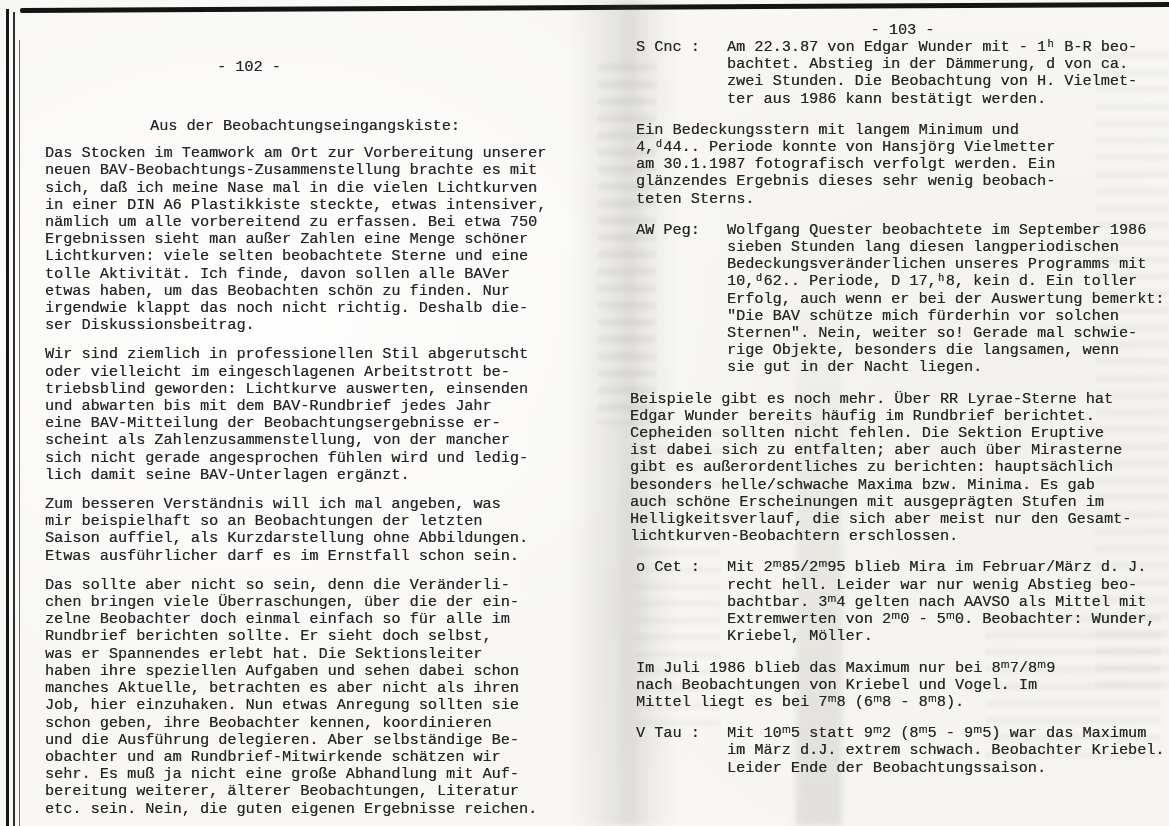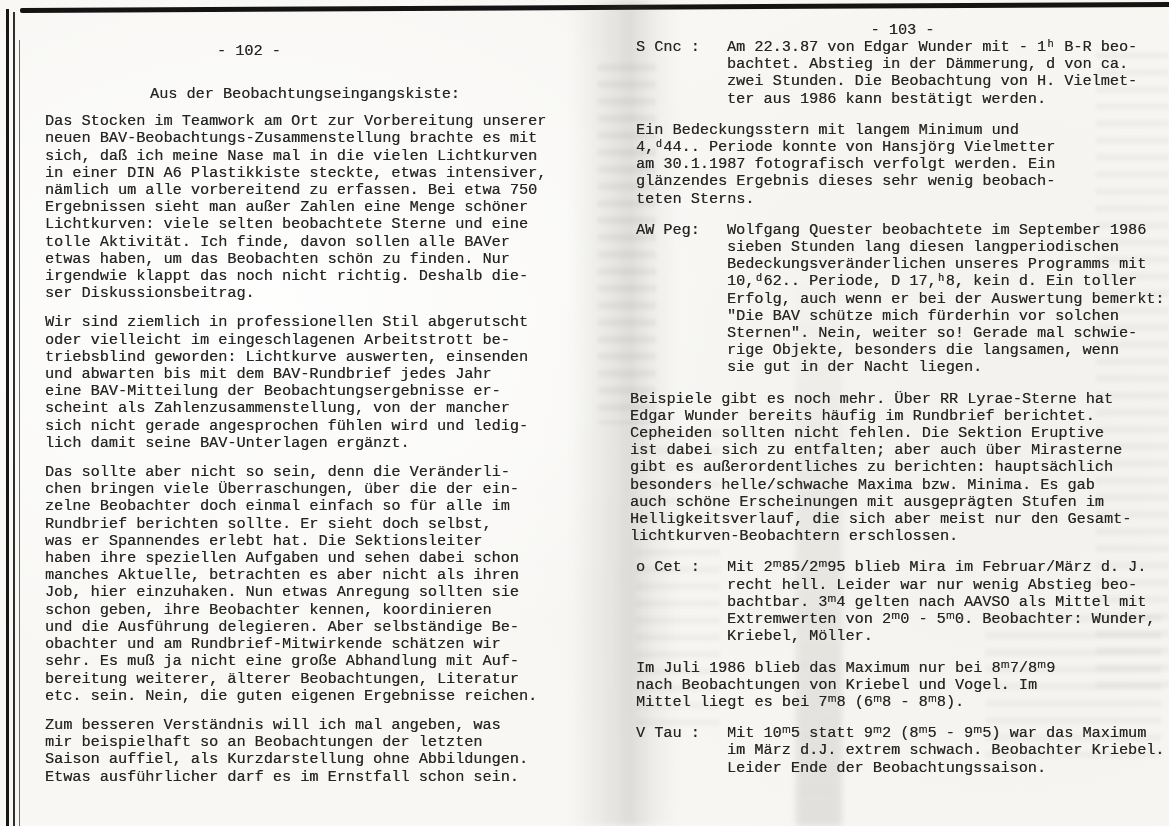--- a/index.html
+++ b/index.html
@@ -40,31 +40,31 @@
   .ghost {
     position:absolute; filter:blur(1.6px); pointer-events:none;
     background:repeating-linear-gradient(180deg, rgba(105,105,105,0.07) 0 7px, rgba(0,0,0,0) 7px 17px);
   }
   .ghost-1 { left:598px;  top:64px;  width:58px;  height:360px; }
   .ghost-2 { left:1096px; top:52px;  width:73px;  height:640px; opacity:.8; }
   .ghost-3 { left:636px;  top:430px; width:84px;  height:300px; opacity:.7; }
   .ghost-4 { left:986px;  top:615px; width:175px; height:150px; opacity:.8; }
   
   .page { position:absolute; }
-  .page-left  { left:45px;  top:43px; width:520px; }
+  .page-left  { left:45px;  top:59px; width:520px; }
   .page-right { left:630px; top:22px; width:545px; }
   .txt {
     font-size:15.2px; line-height:17.2px;
     text-shadow:0.35px 0 0 rgba(30,30,30,0.55);
     white-space:pre-line;
   }
   .pagenum { font-size:15.2px; line-height:17px; text-shadow:0.35px 0 0 rgba(30,30,30,0.55); }
   .pagenum-left  { margin-left:172px; }
   .pagenum-right { text-align:center; }
-  .heading { margin-top:26px; line-height:19px; }
+  .heading { margin-top:42px; line-height:19px; }
   .heading-line1 { text-align:center; white-space:pre; }
   .heading-line2-wrap { margin-top:0; }
   .heading-line2 {
     display:inline-block; white-space:pre;
     border-bottom:2px solid #262626; padding-bottom:1px;
     transform:rotate(-0.15deg); transform-origin:left bottom;
   }
   .page-left .para { margin:10px 0 8px 0; }
   .page-left .para + .para { margin-top:12px; }
   .first-entry { margin-top:23px; }
@@ -109,38 +109,38 @@
 irgendwie klappt das noch nicht richtig. Deshalb die-
 ser Diskussionsbeitrag.</p>
     <p class="txt para">Wir sind ziemlich in professionellen Stil abgerutscht
 oder vielleicht im eingeschlagenen Arbeitstrott be-
 triebsblind geworden: Lichtkurve auswerten, einsenden
 und abwarten bis mit dem BAV-Rundbrief jedes Jahr
 eine BAV-Mitteilung der Beobachtungsergebnisse er-
 scheint als Zahlenzusammenstellung, von der mancher
 sich nicht gerade angesprochen fühlen wird und ledig-
 lich damit seine BAV-Unterlagen ergänzt.</p>
+    <p class="txt para">Zum besseren Verständnis will ich mal angeben, was
+mir beispielhaft so an Beobachtungen der letzten
+Saison auffiel, als Kurzdarstellung ohne Abbildungen.
+Etwas ausführlicher darf es im Ernstfall schon sein.</p>
     <p class="txt para">Das sollte aber nicht so sein, denn die Veränderli-
 chen bringen viele Überraschungen, über die der ein-
 zelne Beobachter doch einmal einfach so für alle im
 Rundbrief berichten sollte. Er sieht doch selbst,
 was er Spannendes erlebt hat. Die Sektionsleiter
 haben ihre speziellen Aufgaben und sehen dabei schon
 manches Aktuelle, betrachten es aber nicht als ihren
 Job, hier einzuhaken. Nun etwas Anregung sollten sie
 schon geben, ihre Beobachter kennen, koordinieren
 und die Ausführung delegieren. Aber selbständige Be-
 obachter und am Rundbrief-Mitwirkende schätzen wir
 sehr. Es muß ja nicht eine große Abhandlung mit Auf-
 bereitung weiterer, älterer Beobachtungen, Literatur
 etc. sein. Nein, die guten eigenen Ergebnisse reichen.</p>
-    <p class="txt para">Zum besseren Verständnis will ich mal angeben, was
-mir beispielhaft so an Beobachtungen der letzten
-Saison auffiel, als Kurzdarstellung ohne Abbildungen.
-Etwas ausführlicher darf es im Ernstfall schon sein.</p>
   </div>
 
   <div class="page page-right">
     <div class="pagenum pagenum-right">- 103 -</div>
 
     <div class="entry first-entry">
       <span class="txt entry-label">S Cnc :</span>
       <span class="txt entry-body">Am 22.3.87 von Edgar Wunder mit - 1ʰ B-R beo-
 bachtet. Abstieg in der Dämmerung, d von ca.
 zwei Stunden. Die Beobachtung von H. Vielmet-

